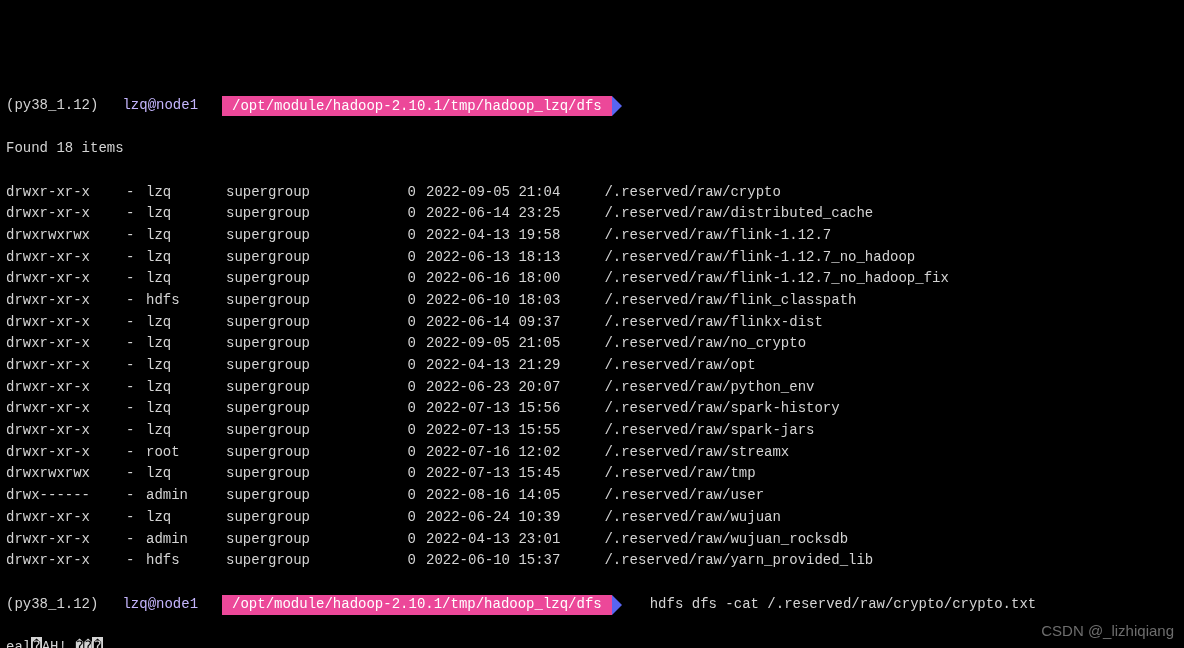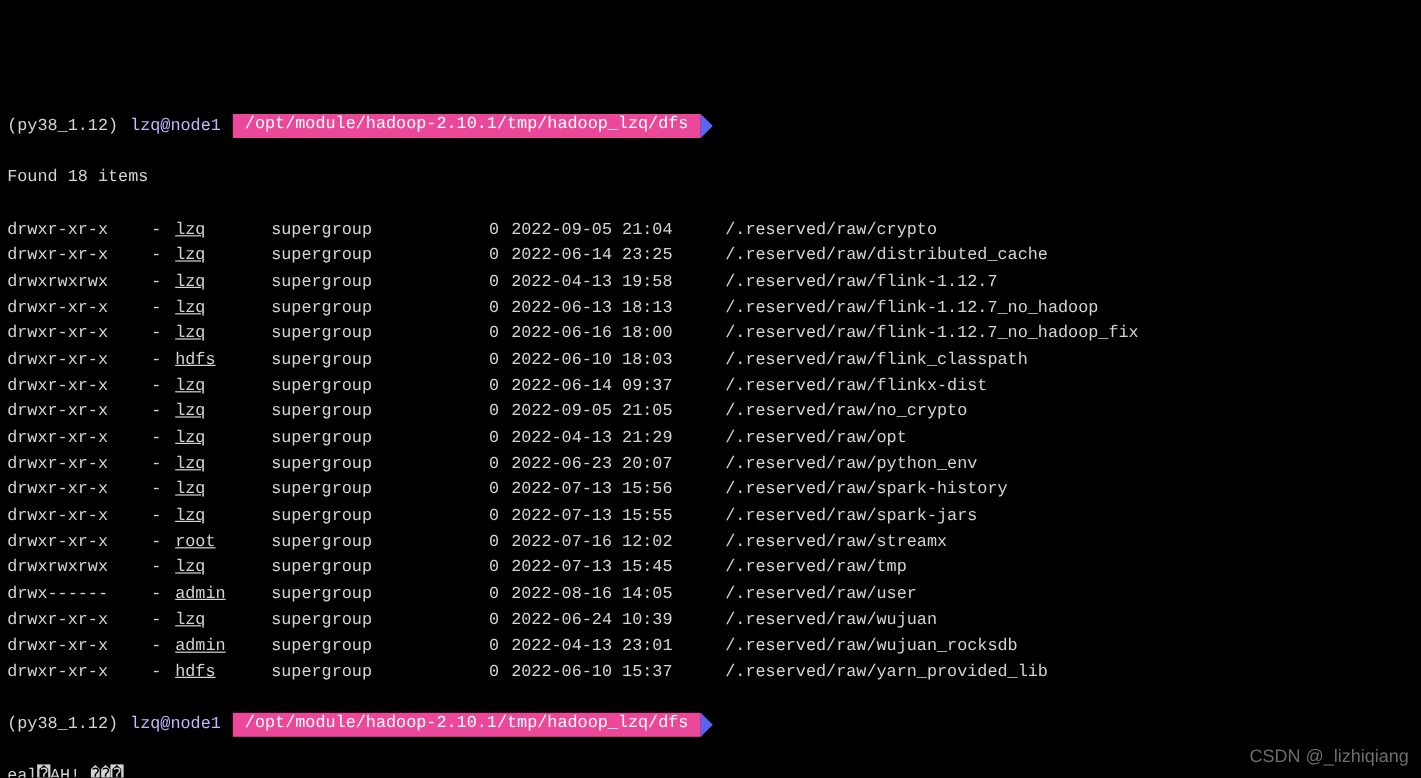--- a/index.html
+++ b/index.html
@@ -8,21 +8,21 @@
       color: #d4d4d4;
       font-family: 'Menlo', 'Monaco', 'Courier New', monospace;
       font-size: 14px;
       line-height: 1.55;
       padding: 8px 6px;
       width: 1184px;
       height: 648px;
       overflow: hidden;
       white-space: pre;
     }
-    .prompt-line { display: flex; align-items: flex-start; flex-wrap: nowrap; }
+    .prompt-line { display: flex; align-items: flex-end; flex-wrap: nowrap; gap: 14px; }
     .env { color: #d4d4d4; }
     .user-host { color: #c4b5fd; margin-left: 10px; }
     .path-pill {
       background: #ec4899;
       color: #ffffff;
       padding: 0 10px;
       margin: 0 10px;
       position: relative;
       display: inline-flex;
       align-items: center;
@@ -36,21 +36,21 @@
       width: 0;
       height: 0;
       border-top: 10px solid transparent;
       border-bottom: 10px solid transparent;
       border-left: 10px solid #5865f2;
     }
     .cmd { color: #d4d4d4; margin-left: 14px; }
     .row { display: flex; }
     .perm { width: 120px; }
     .dash { width: 20px; }
-    .owner { width: 60px; text-decoration: underline; }
+    .owner { width: 60px; }
     .group { width: 170px; margin-left: 20px; }
     .size { width: 20px; text-align: right; }
     .date { width: 180px; padding-left: 10px; }
     .name { }
     .watermark {
       position: absolute;
       right: 10px;
       bottom: 6px;
       color: #6d6d6d;
       font-size: 15px;
@@ -72,20 +72,21 @@
   <span class="env">(py38_1.12)</span>
   <span class="user-host">lzq@node1</span>
   <span class="path-pill">/opt/module/hadoop-2.10.1/tmp/hadoop_lzq/dfs</span>
 </div>
 <div>Found 18 items</div>
 <div id="listing"><div class="row"><span class="perm">drwxr-xr-x</span><span class="dash">-</span><span class="owner">lzq</span><span class="group">supergroup</span><span class="size">0</span><span class="date">2022-09-05 21:04</span><span class="name"> /.reserved/raw/crypto</span></div><div class="row"><span class="perm">drwxr-xr-x</span><span class="dash">-</span><span class="owner">lzq</span><span class="group">supergroup</span><span class="size">0</span><span class="date">2022-06-14 23:25</span><span class="name"> /.reserved/raw/distributed_cache</span></div><div class="row"><span class="perm">drwxrwxrwx</span><span class="dash">-</span><span class="owner">lzq</span><span class="group">supergroup</span><span class="size">0</span><span class="date">2022-04-13 19:58</span><span class="name"> /.reserved/raw/flink-1.12.7</span></div><div class="row"><span class="perm">drwxr-xr-x</span><span class="dash">-</span><span class="owner">lzq</span><span class="group">supergroup</span><span class="size">0</span><span class="date">2022-06-13 18:13</span><span class="name"> /.reserved/raw/flink-1.12.7_no_hadoop</span></div><div class="row"><span class="perm">drwxr-xr-x</span><span class="dash">-</span><span class="owner">lzq</span><span class="group">supergroup</span><span class="size">0</span><span class="date">2022-06-16 18:00</span><span class="name"> /.reserved/raw/flink-1.12.7_no_hadoop_fix</span></div><div class="row"><span class="perm">drwxr-xr-x</span><span class="dash">-</span><span class="owner">hdfs</span><span class="group">supergroup</span><span class="size">0</span><span class="date">2022-06-10 18:03</span><span class="name"> /.reserved/raw/flink_classpath</span></div><div class="row"><span class="perm">drwxr-xr-x</span><span class="dash">-</span><span class="owner">lzq</span><span class="group">supergroup</span><span class="size">0</span><span class="date">2022-06-14 09:37</span><span class="name"> /.reserved/raw/flinkx-dist</span></div><div class="row"><span class="perm">drwxr-xr-x</span><span class="dash">-</span><span class="owner">lzq</span><span class="group">supergroup</span><span class="size">0</span><span class="date">2022-09-05 21:05</span><span class="name"> /.reserved/raw/no_crypto</span></div><div class="row"><span class="perm">drwxr-xr-x</span><span class="dash">-</span><span class="owner">lzq</span><span class="group">supergroup</span><span class="size">0</span><span class="date">2022-04-13 21:29</span><span class="name"> /.reserved/raw/opt</span></div><div class="row"><span class="perm">drwxr-xr-x</span><span class="dash">-</span><span class="owner">lzq</span><span class="group">supergroup</span><span class="size">0</span><span class="date">2022-06-23 20:07</span><span class="name"> /.reserved/raw/python_env</span></div><div class="row"><span class="perm">drwxr-xr-x</span><span class="dash">-</span><span class="owner">lzq</span><span class="group">supergroup</span><span class="size">0</span><span class="date">2022-07-13 15:56</span><span class="name"> /.reserved/raw/spark-history</span></div><div class="row"><span class="perm">drwxr-xr-x</span><span class="dash">-</span><span class="owner">lzq</span><span class="group">supergroup</span><span class="size">0</span><span class="date">2022-07-13 15:55</span><span class="name"> /.reserved/raw/spark-jars</span></div><div class="row"><span class="perm">drwxr-xr-x</span><span class="dash">-</span><span class="owner">root</span><span class="group">supergroup</span><span class="size">0</span><span class="date">2022-07-16 12:02</span><span class="name"> /.reserved/raw/streamx</span></div><div class="row"><span class="perm">drwxrwxrwx</span><span class="dash">-</span><span class="owner">lzq</span><span class="group">supergroup</span><span class="size">0</span><span class="date">2022-07-13 15:45</span><span class="name"> /.reserved/raw/tmp</span></div><div class="row"><span class="perm">drwx------</span><span class="dash">-</span><span class="owner">admin</span><span class="group">supergroup</span><span class="size">0</span><span class="date">2022-08-16 14:05</span><span class="name"> /.reserved/raw/user</span></div><div class="row"><span class="perm">drwxr-xr-x</span><span class="dash">-</span><span class="owner">lzq</span><span class="group">supergroup</span><span class="size">0</span><span class="date">2022-06-24 10:39</span><span class="name"> /.reserved/raw/wujuan</span></div><div class="row"><span class="perm">drwxr-xr-x</span><span class="dash">-</span><span class="owner">admin</span><span class="group">supergroup</span><span class="size">0</span><span class="date">2022-04-13 23:01</span><span class="name"> /.reserved/raw/wujuan_rocksdb</span></div><div class="row"><span class="perm">drwxr-xr-x</span><span class="dash">-</span><span class="owner">hdfs</span><span class="group">supergroup</span><span class="size">0</span><span class="date">2022-06-10 15:37</span><span class="name"> /.reserved/raw/yarn_provided_lib</span></div></div>
 <div class="prompt-line">
   <span class="env">(py38_1.12)</span>
   <span class="user-host">lzq@node1</span>
   <span class="path-pill">/opt/module/hadoop-2.10.1/tmp/hadoop_lzq/dfs</span>
+  <span class="cmd">hdfs dfs -cat /.reserved/raw/crypto/crypto.txt</span>
 </div>
 <div><span>eal</span><span class="garbled-block">�</span><span>AH! </span><span>��</span><span class="garbled-block">�</span></div>
 
 
 
 <div class="watermark">CSDN @_lizhiqiang</div>
 
 
 
 

